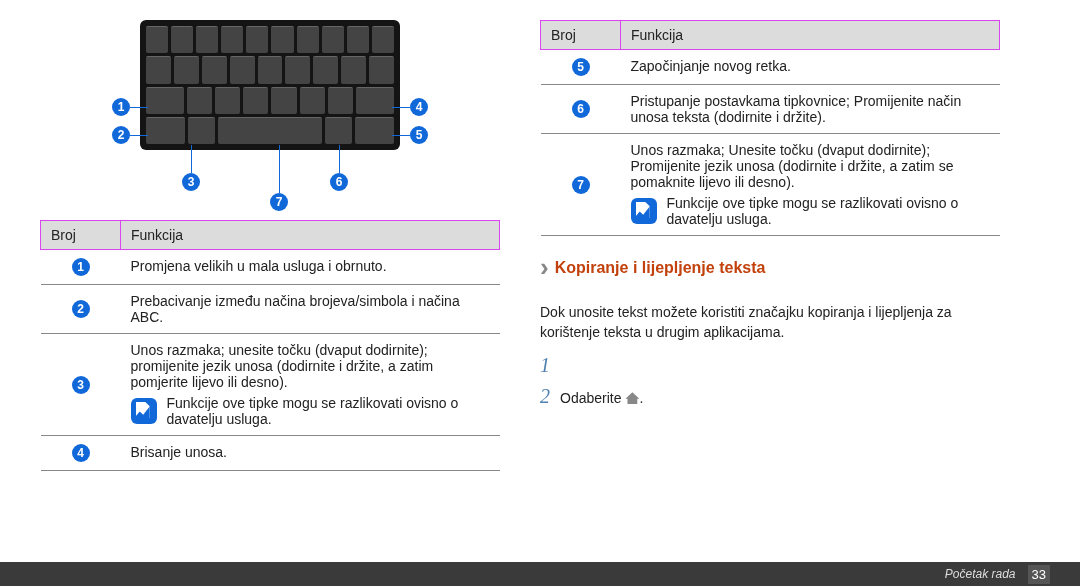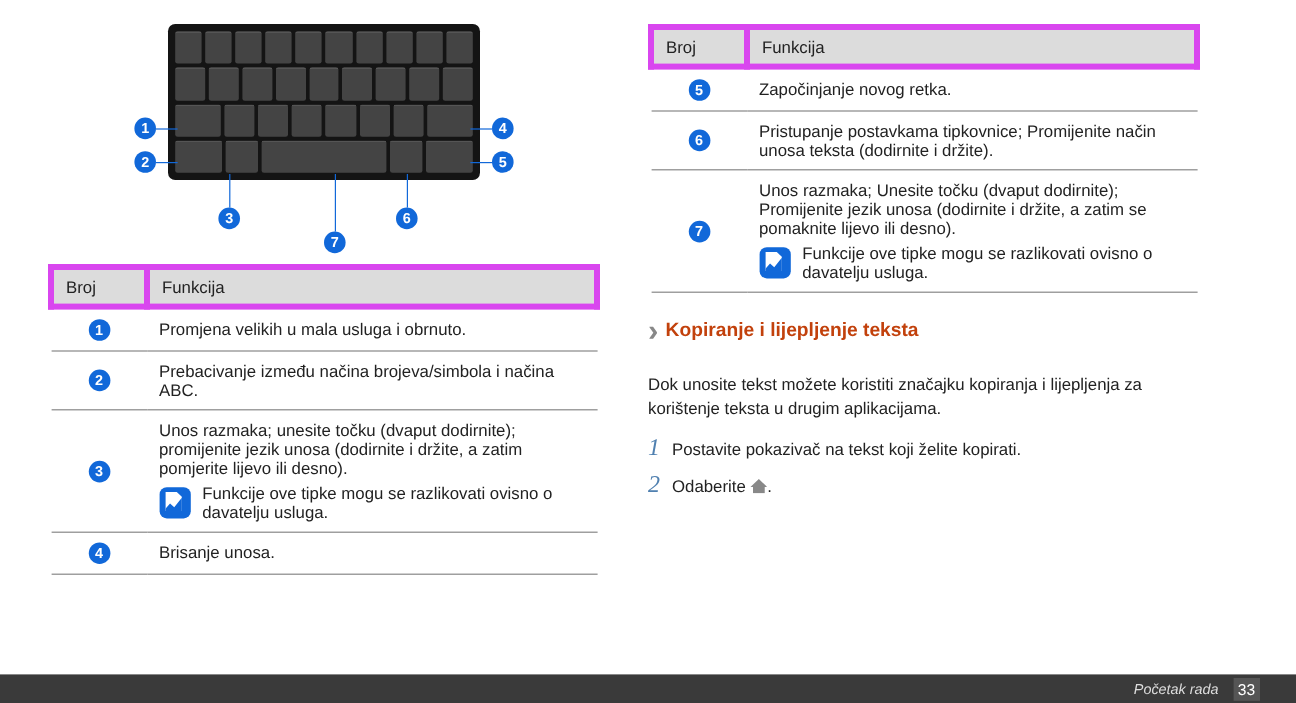--- a/index.html
+++ b/index.html
@@ -102,21 +102,21 @@
     color: #fff;
     font-weight: bold;
     font-size: 12px;
   }
   table.func {
     width: 100%;
     border-collapse: collapse;
   }
   table.func th {
     background: #dcdcdc;
-    border: 5px solid #d946ef;
+    border: 1px solid #d946ef;
     text-align: left;
     padding: 6px 10px;
     font-weight: normal;
   }
   table.func td {
     border-top: 1px solid #888;
     border-bottom: 1px solid #888;
     padding: 8px 10px;
     vertical-align: top;
   }
@@ -363,21 +363,20 @@
     </tbody>
       </table>
 
     <h2 class="section">
       <span>Kopiranje i lijepljenje teksta</span>
     </h2>
     <p class="para">Dok unosite tekst možete koristiti značajku kopiranja i lijepljenja za korištenje teksta u drugim aplikacijama.</p>
 
     <div class="step">
       <span class="stepnum">1</span>
-      <span>Postavite pokazivač na tekst koji želite kopirati.</span>
     </div>
     <div class="step">
       <span class="stepnum">2</span>
       <span>
         <span>Odaberite </span><span class="home-icon"></span><span>.</span>
       </span>
     </div>
   </div>
 </div>
 

